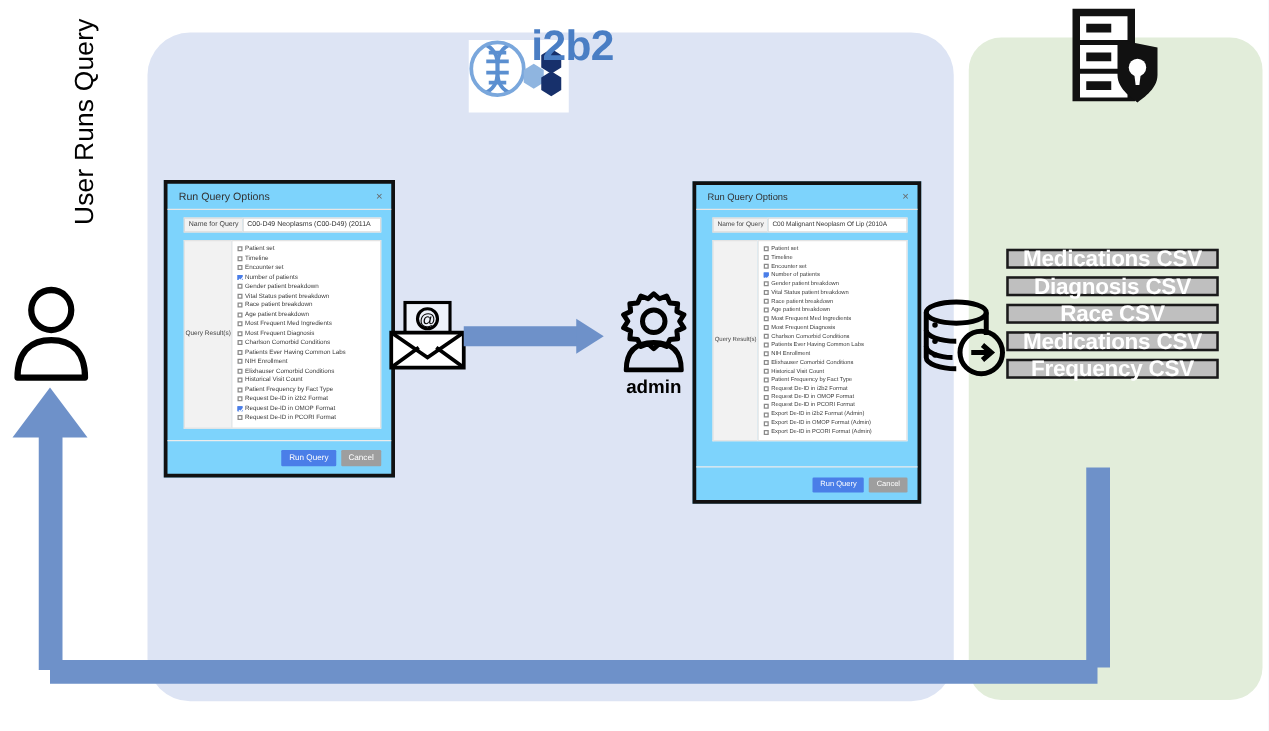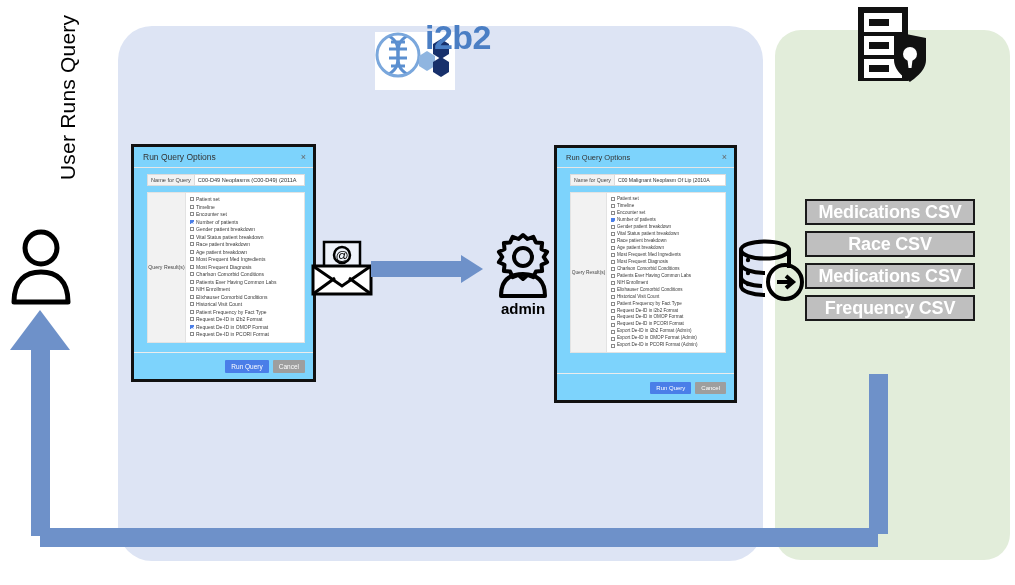--- a/index.html
+++ b/index.html
@@ -83,21 +83,21 @@
 
   
   .db-wrap { position:absolute; left:735px; top:238px; width:70px; height:66px; }
 
   
   .srv-wrap { position:absolute; left:852px; top:4px; width:82px; height:82px; }
 
   
   .csv-list { position:absolute; left:805px; top:199px; width:170px; }
   .csv-btn {
-    height:26px; margin-bottom:6px;
+    height:16px; margin-bottom:6px;
     background:#bfbfbf; border:2px solid #1a1a1a;
     color:#ffffff; font-size:18px; font-weight:bold;
     display:flex; align-items:center; justify-content:center;
     letter-spacing:-0.2px;
   }
 
   
   .dialog {
     position:absolute; background:#7dd3fc; border:3px solid #111111;
   }
@@ -472,16 +472,17 @@
       <rect x="17" y="61" width="20" height="7"></rect>
     </g>
     <path d="M44 28 L74 34 L74 56 C74 68 60 76 58 78 C56 76 42 68 42 56 L42 32 Z" fill="#111"></path>
     <circle cx="58" cy="50" r="7" fill="#fff"></circle>
     <path d="M55 52 L61 52 L59.5 64 L56.5 64 Z" fill="#fff"></path>
   </svg>
 </div>
 
 <div class="csv-list">
     <div class="csv-btn">Medications CSV</div>
+    <div class="csv-btn">Diagnosis CSV</div>
     <div class="csv-btn">Race CSV</div>
     <div class="csv-btn">Medications CSV</div>
     <div class="csv-btn">Frequency CSV</div>
   </div>
 
 </body></html>

